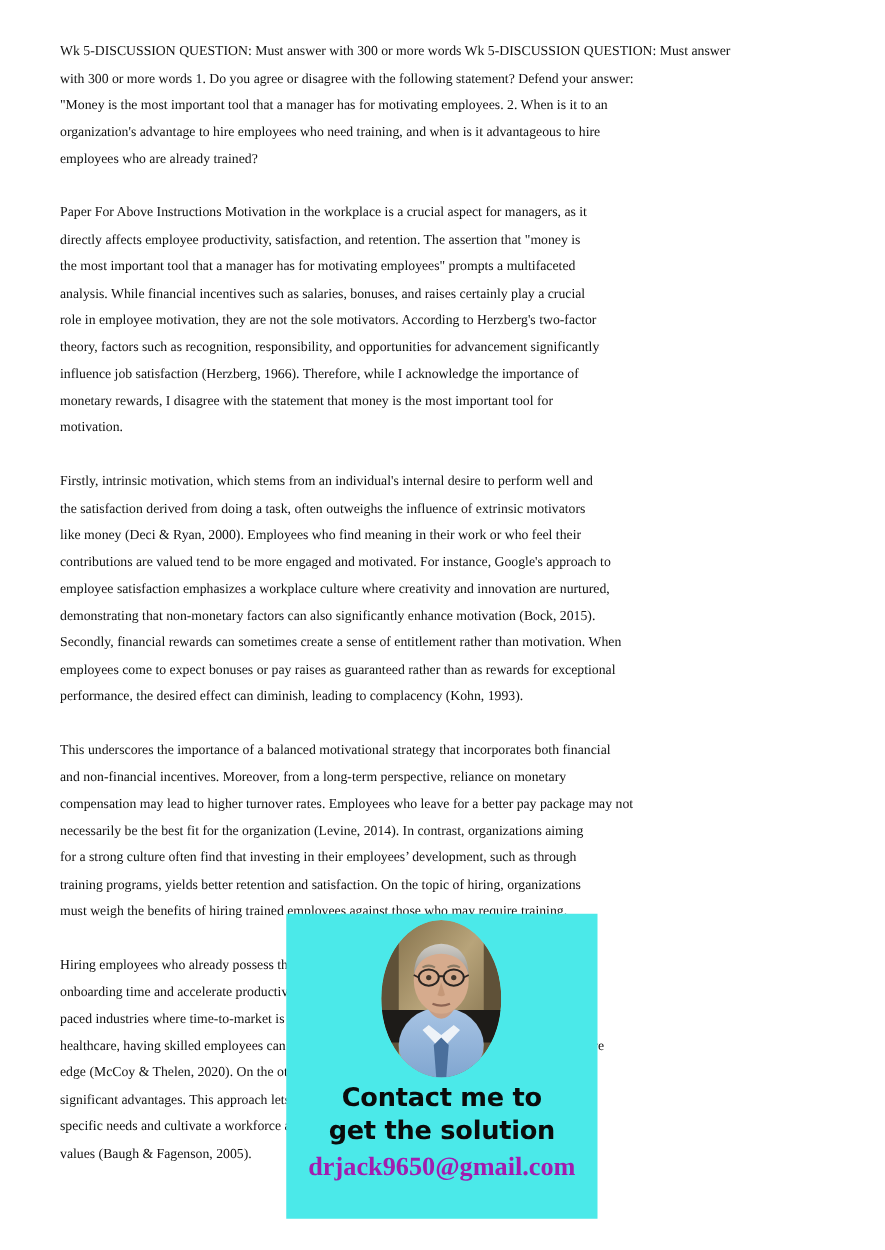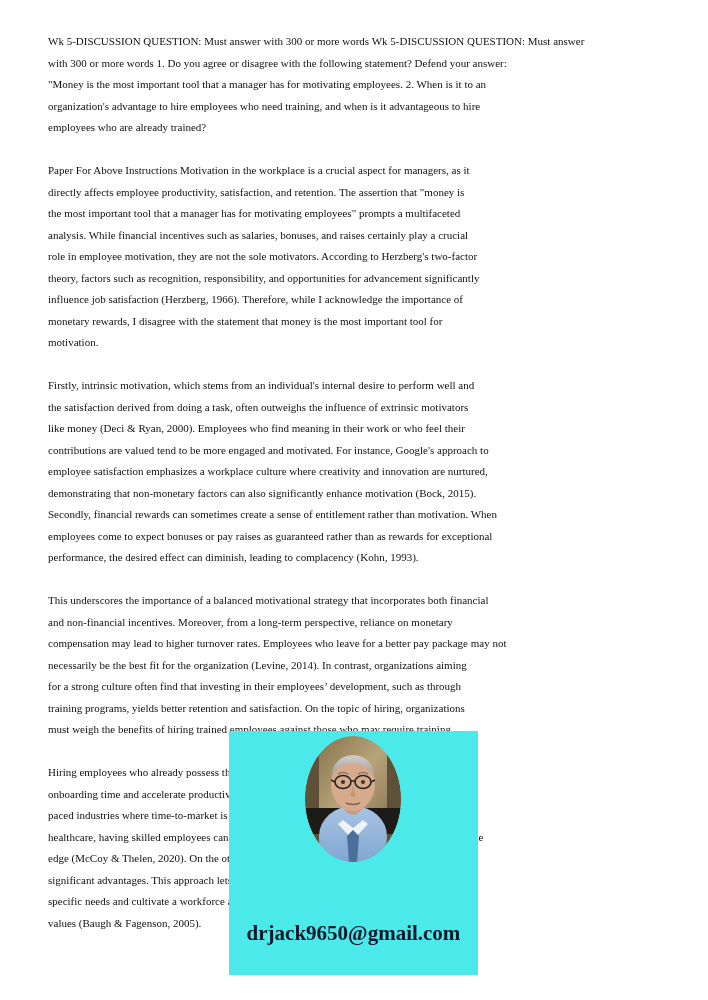--- a/index.html
+++ b/index.html
@@ -86,21 +86,21 @@
   #promo-email {
     position: absolute;
     left: 0;
     top: 189px;
     width: 249px;
     text-align: center;
     font-family: "Liberation Serif", "DejaVu Serif", serif;
     font-weight: bold;
     font-size: 21px;
     line-height: 26px;
-    color: #0f172a;
+    color: #a21caf;
   }
 </style>
 </head>
 <body>
 
 <div id="page">
 
   <div id="doc-body">
     <p class="para overflow">Wk 5-DISCUSSION QUESTION: Must answer with 300 or more words Wk 5-DISCUSSION QUESTION: Must answer
 with 300 or more words 1. Do you agree or disagree with the following statement? Defend your answer:
@@ -183,18 +183,22 @@
           <ellipse cx="38" cy="46" rx="2.1" ry="2.1" fill="#41362c"></ellipse>
           <ellipse cx="58" cy="46" rx="2.1" ry="2.1" fill="#41362c"></ellipse>
           <path d="M33 38 Q38 35 43 38" stroke="#8c7a64" stroke-width="1.6" fill="none"></path>
           <path d="M53 38 Q58 35 63 38" stroke="#8c7a64" stroke-width="1.6" fill="none"></path>
           <path d="M48 50 L45 60 Q48 62 51 60 Z" fill="#bf9172" opacity="0.75"></path>
           <path d="M41 67 Q48 70 55 67" stroke="#8e6553" stroke-width="1.7" fill="none"></path>
         </g>
       </svg>
     </div>
 
+    <div id="promo-heading">
+      <span class="l1">Contact me to</span>
+      <span class="l2">get the solution</span>
+    </div>
 
     <div id="promo-email">drjack9650@gmail.com</div>
 
   </div>
 
 </div>
 
 </body></html>

